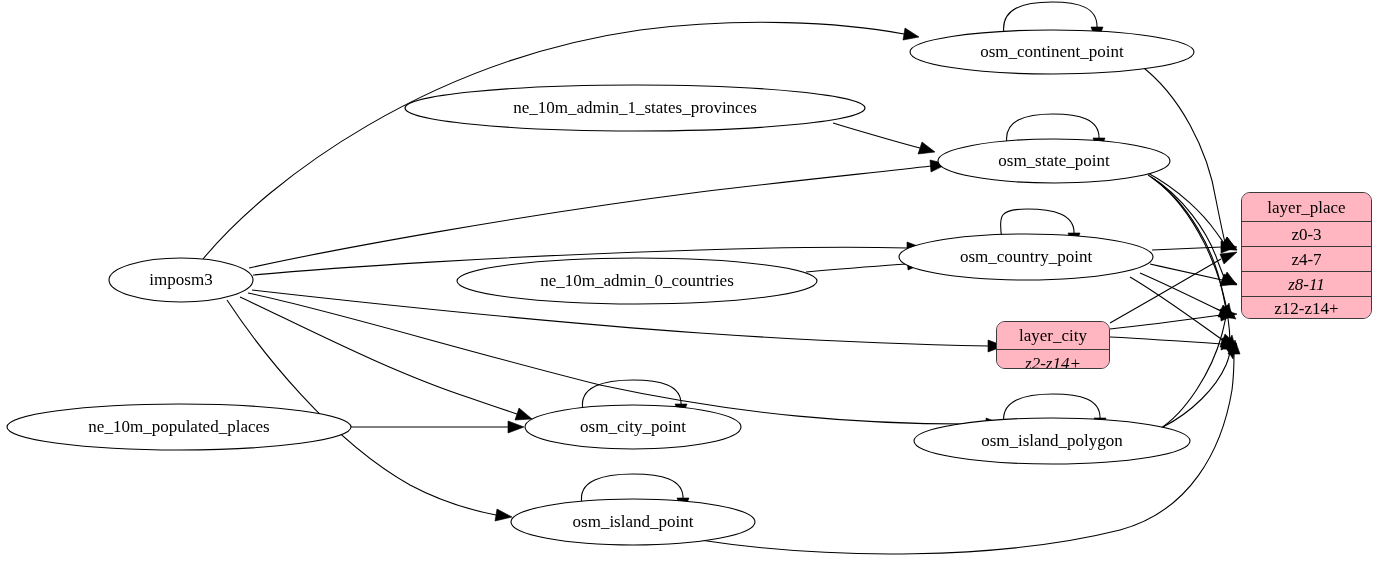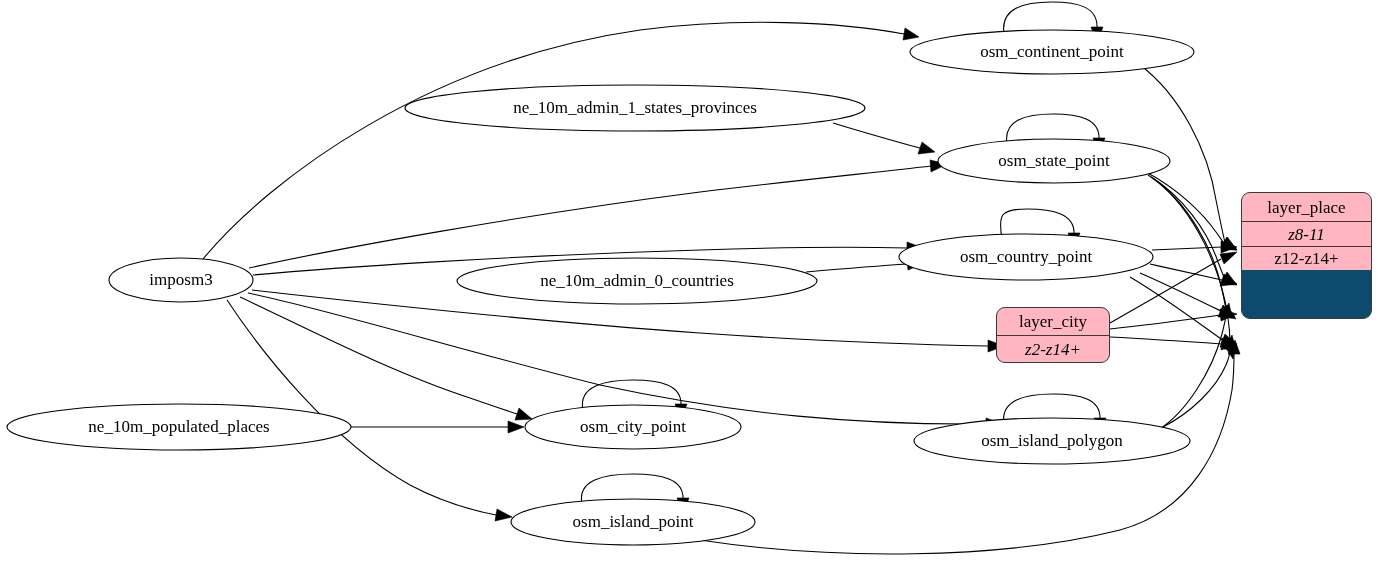--- a/index.html
+++ b/index.html
@@ -43,21 +43,21 @@
     font-size: 17px;
     fill: #000000;
     text-anchor: middle;
     dominant-baseline: middle;
     white-space: pre;
   }
   .record-box {
     position: absolute;
     border: 1.2px solid #3a3a3a;
     border-radius: 9px;
-    background: #0c4a6e;
+    background: #f9a8d4;
     box-sizing: border-box;
     overflow: hidden;
   }
   .record-row {
     font-family: "Liberation Serif", "DejaVu Serif", serif;
     font-size: 17px;
     color: #000000;
     text-align: center;
     line-height: 1;
     display: flex;
@@ -272,22 +272,24 @@
       <g>
         <ellipse class="node-ellipse" cx="1052" cy="441" rx="138" ry="23"></ellipse>
         <text class="node-label" x="1052" y="442">osm_island_polygon</text>
       </g>
 
     </g>
   </svg>
 
   <div class="record-box" style="left:1241px; top:192px; width:131px; height:127px;">
     <div class="record-row" style="height:28px;">layer_place</div>
+    <div class="record-row" style="height:25px;">z0-3</div>
+    <div class="record-row" style="height:25px;">z4-7</div>
     <div class="record-row" style="height:25px;font-style:italic;">z8-11</div>
     <div class="record-row" style="height:24px;">z12-z14+</div>
   </div>
 
-  <div class="record-box" style="left:996px; top:307px; width:114px; height:56px;">
+  <div class="record-box" style="left:996px; top:321px; width:114px; height:48px;">
     <div class="record-row" style="height:27px;">layer_city</div>
     <div class="record-row" style="height:27px;font-style:italic;">z2-z14+</div>
   </div>
 
 </div>
 
 </body></html>

